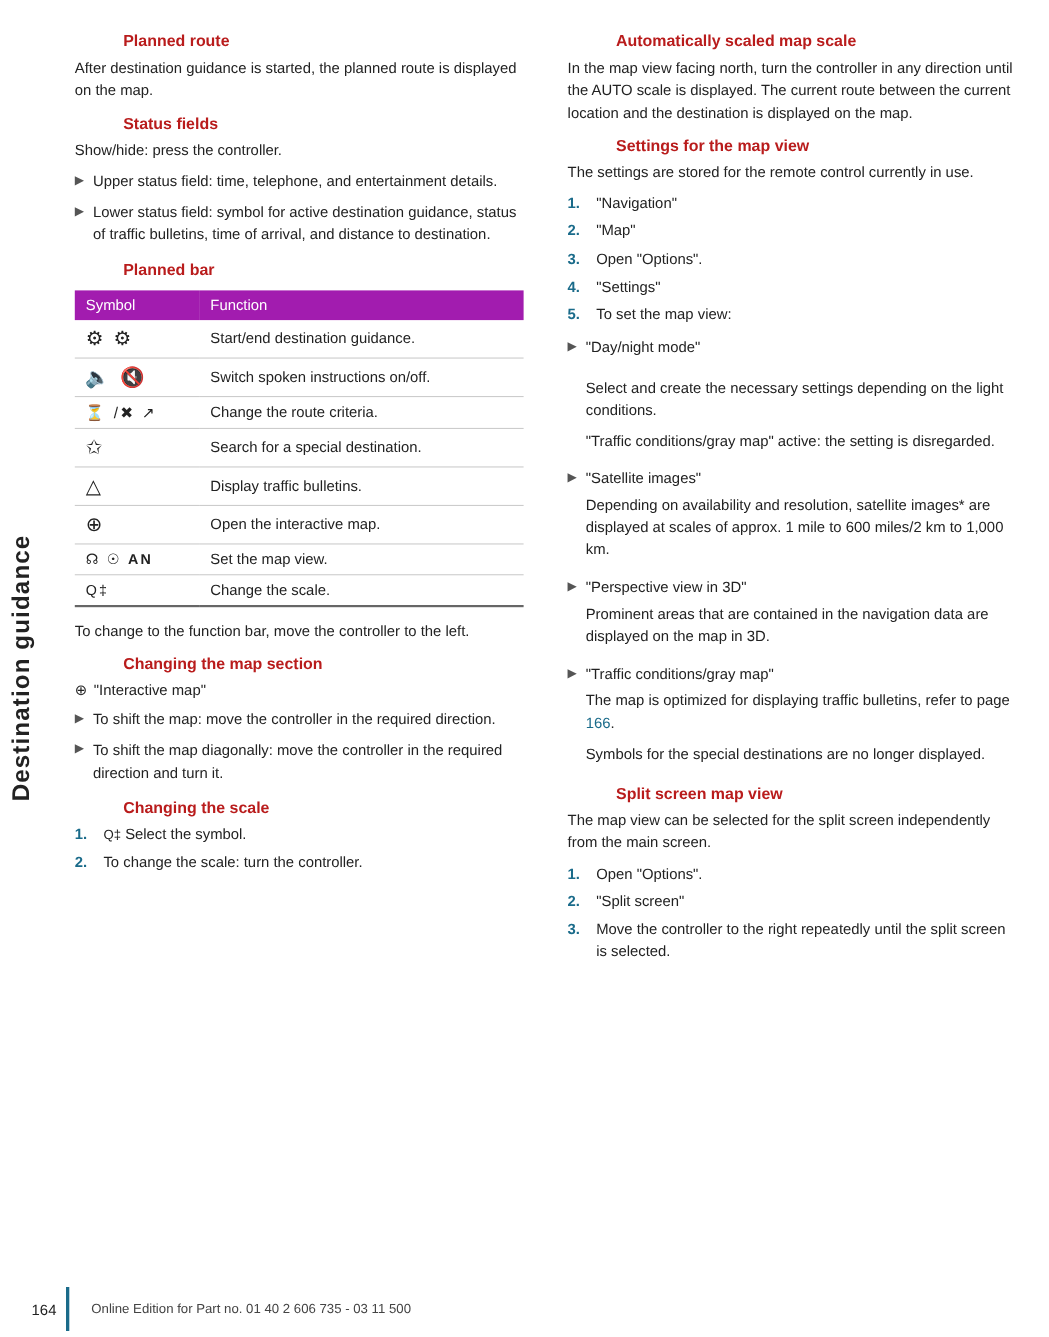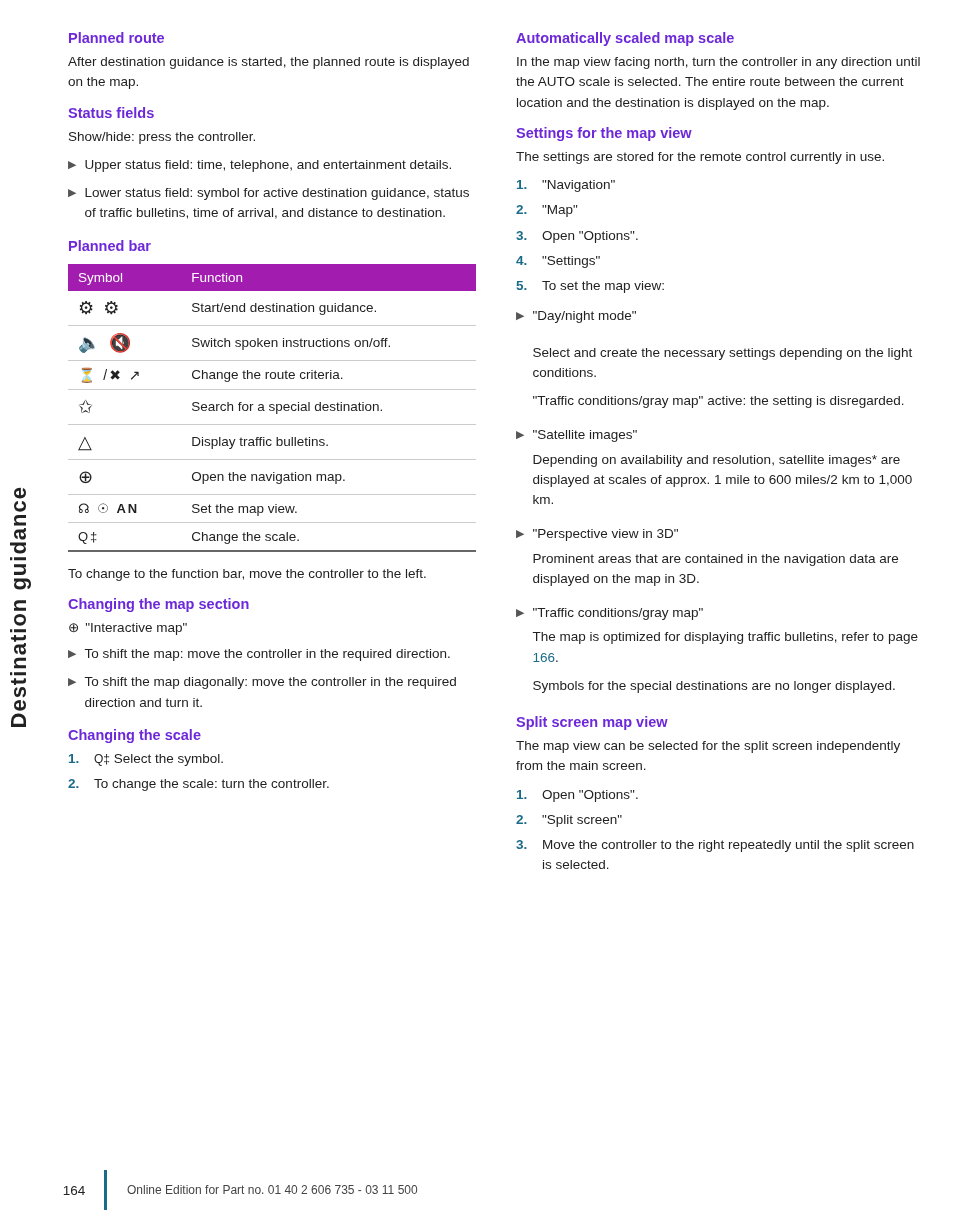--- a/index.html
+++ b/index.html
@@ -43,25 +43,26 @@
       grid-template-columns: 1fr 1fr;
       gap: 0 40px;
     }
 
     .left-col, .right-col {
       display: flex;
       flex-direction: column;
     }
 
     h2.section-title {
-      color: #6d28d9;
+      color: #b91c1c;
       font-size: 14.5px;
       font-weight: bold;
       margin-bottom: 6px;
       margin-top: 18px;
+      margin-left: 44px;
     }
     h2.section-title:first-child {
       margin-top: 0;
     }
 
     p.body-text {
       font-size: 13.5px;
       line-height: 1.5;
       margin-bottom: 8px;
       color: #222;
@@ -173,26 +174,25 @@
     .footer {
       position: absolute;
       bottom: 0;
       left: 0;
       right: 0;
       height: 50px;
       display: flex;
       align-items: center;
     }
     .footer-page {
-      width: 80px;
+      width: 60px;
       text-align: center;
       font-size: 13.5px;
       color: #222;
       padding-left: 20px;
-      margin-left: 24px;
     }
     .footer-bar {
       width: 3px;
       height: 40px;
       background: #1a6b8a;
       margin-right: 20px;
     }
     .footer-text {
       font-size: 12px;
       color: #444;
@@ -260,21 +260,21 @@
           <tr>
             <td class="sym-cell">✩</td>
             <td>Search for a special destination.</td>
           </tr>
           <tr>
             <td class="sym-cell">△</td>
             <td>Display traffic bulletins.</td>
           </tr>
           <tr>
             <td class="sym-cell">⊕</td>
-            <td>Open the navigation map.</td>
+            <td>Open the interactive map.</td>
           </tr>
           <tr>
             <td class="sym-cell" style="font-size:13px;">☊ ☉ <b>AN</b></td>
             <td>Set the map view.</td>
           </tr>
           <tr>
             <td class="sym-cell" style="font-size:13px;">Q‡</td>
             <td>Change the scale.</td>
           </tr>
         </tbody>
@@ -312,21 +312,21 @@
         </li>
       </ol>
     </div>
 
   </div>
 
   <div class="right-col">
 
     <div class="section">
       <h2 class="section-title">Automatically scaled map scale</h2>
-      <p class="body-text">In the map view facing north, turn the controller in any direction until the AUTO scale is selected. The entire route between the current location and the destination is displayed on the map.</p>
+      <p class="body-text">In the map view facing north, turn the controller in any direction until the AUTO scale is displayed. The current route between the current location and the destination is displayed on the map.</p>
     </div>
 
     <div class="section">
       <h2 class="section-title">Settings for the map view</h2>
       <p class="body-text">The settings are stored for the remote control currently in use.</p>
       <ol class="num-list">
         <li>
             <span>"Navigation"</span>
           </li>
         <li>

